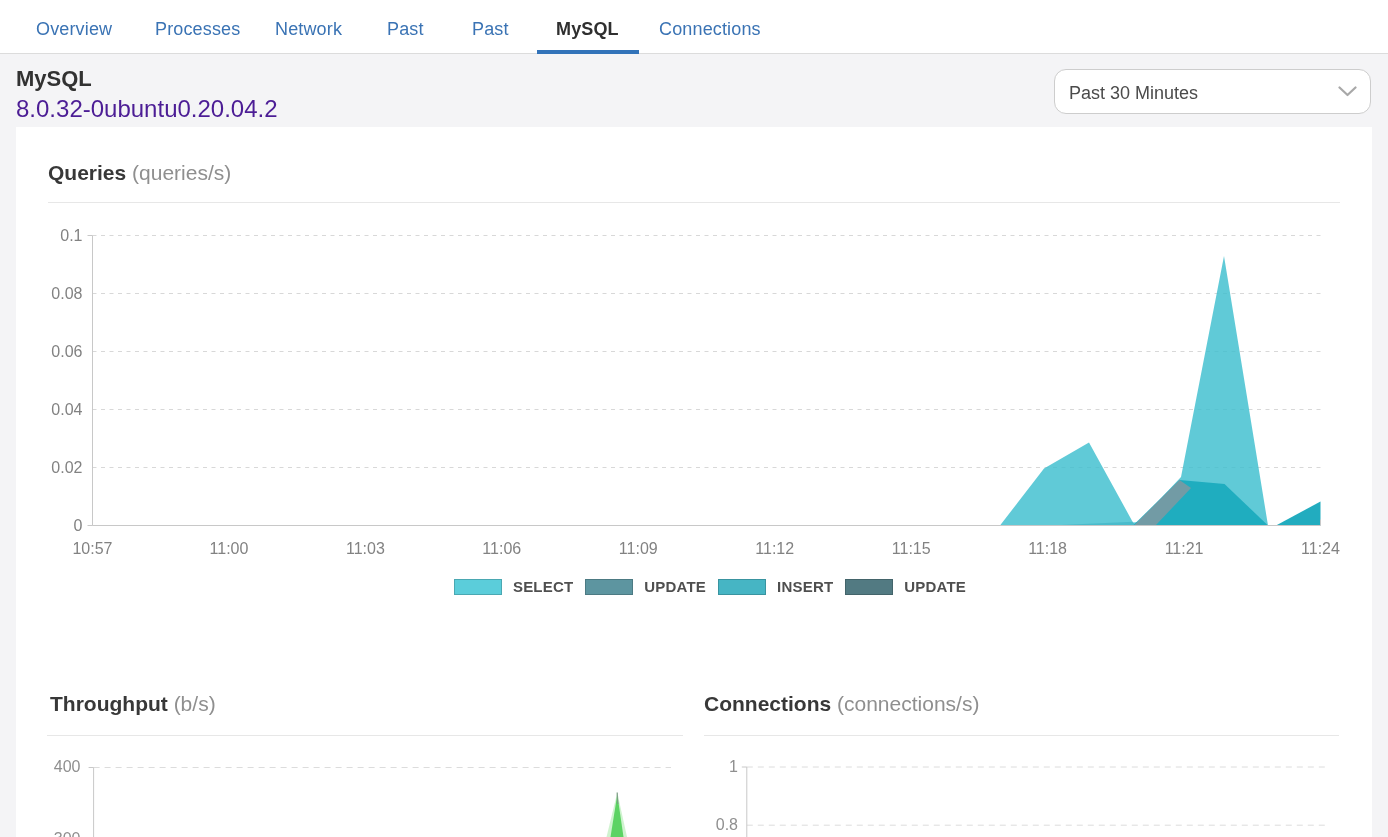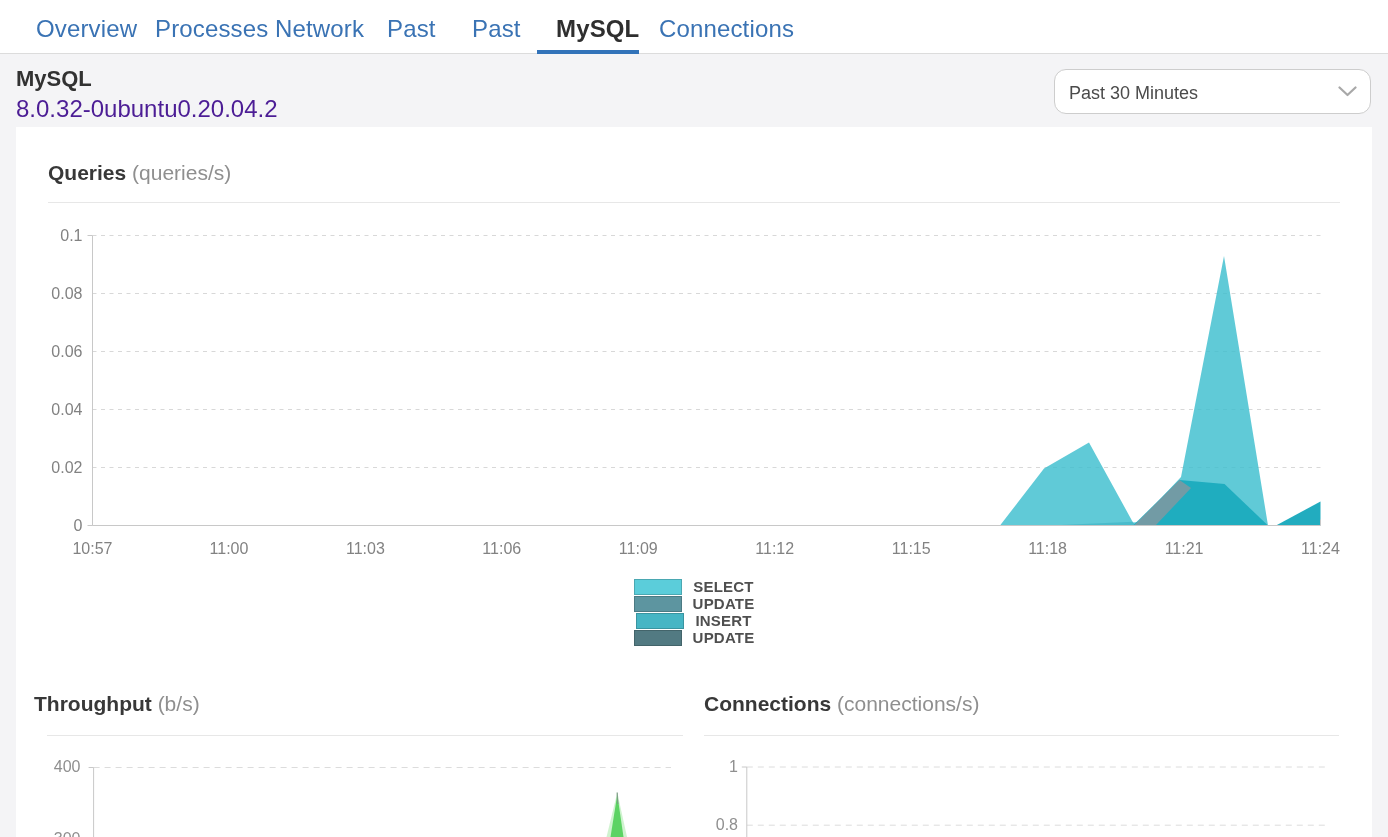--- a/index.html
+++ b/index.html
@@ -1,29 +1,29 @@
 <!DOCTYPE html>
 <html><head>
 <meta charset="utf-8">
 <style>
   html,body{margin:0;padding:0;}
   body{width:1388px;height:837px;background:#f4f4f6;font-family:"Liberation Sans",sans-serif;position:relative;overflow:hidden;}
   .tabbar{position:absolute;left:0;top:0;width:1388px;height:53px;background:#fff;border-bottom:1px solid #dcdcdc;}
-  .tab{position:absolute;top:0;height:53px;line-height:58px;font-size:24px;letter-spacing:0.15px;color:#3a73b4;white-space:nowrap;}
+  .tab{position:absolute;top:0;height:53px;line-height:58px;font-size:18px;letter-spacing:0.15px;color:#3a73b4;white-space:nowrap;}
   .tab.active{color:#2f2f2f;font-weight:bold;}
   .underline{position:absolute;left:536.5px;top:50px;width:102px;height:4px;background:#3273b9;}
   .h-title{position:absolute;left:16px;top:66px;font-size:22px;font-weight:bold;color:#323232;}
   .h-sub{position:absolute;left:16px;top:95px;font-size:24px;color:#4c1d95;}
   .dropdown{position:absolute;left:1054px;top:69px;width:315px;height:43px;background:#fff;border:1px solid #cdcdcd;border-radius:12px;}
   .dropdown .txt{position:absolute;left:14px;top:0;line-height:47px;font-size:18px;color:#4b4b4b;}
   .card{position:absolute;left:16px;top:127px;width:1356px;height:710px;background:#fff;}
   .ctitle{position:absolute;font-size:21px;font-weight:bold;color:#383838;white-space:nowrap;}
   .ctitle .unit{font-weight:normal;color:#8f8f8f;}
   .rule{position:absolute;height:1px;background:#e7e7e7;}
-  .legend{position:absolute;left:16px;top:578px;width:1356px;display:flex;justify-content:center;align-items:center;flex-direction:column;}
+  .legend{position:absolute;left:32px;top:578px;width:1356px;display:flex;justify-content:center;align-items:center;}
   .litem{display:flex;align-items:center;margin:0 6px;}
   .lsw{width:48px;height:16px;margin-right:11px;border:1px solid rgba(0,0,0,0.18);box-sizing:border-box;}
   .ltx{font-size:15px;font-weight:bold;color:#4f4f4f;letter-spacing:0.2px;}
   svg{position:absolute;left:0;top:0;}
 </style>
 </head>
 <body>
   <div class="tabbar"></div>
   <div class="tab" style="left:36px;">Overview</div>
   <div class="tab" style="left:155px;">Processes</div>
@@ -130,17 +130,17 @@
     <div class="litem">
       <div class="lsw" style="background:#46b5c4;"></div>
       <div class="ltx">INSERT</div>
     </div>
     <div class="litem">
       <div class="lsw" style="background:#527a82;"></div>
       <div class="ltx">UPDATE</div>
     </div>
   </div>
 
-  <div class="ctitle" style="left:34px;top:692px;">Throughput <span class="unit">(b/s)</span></div>
+  <div class="ctitle" style="left:50px;top:692px;">Throughput <span class="unit">(b/s)</span></div>
   <div class="rule" style="left:46.7px;top:734.5px;width:636px;"></div>
 
   <div class="ctitle" style="left:704px;top:692px;">Connections <span class="unit">(connections/s)</span></div>
   <div class="rule" style="left:703.6px;top:734.5px;width:635px;"></div>
 
 </body></html>

